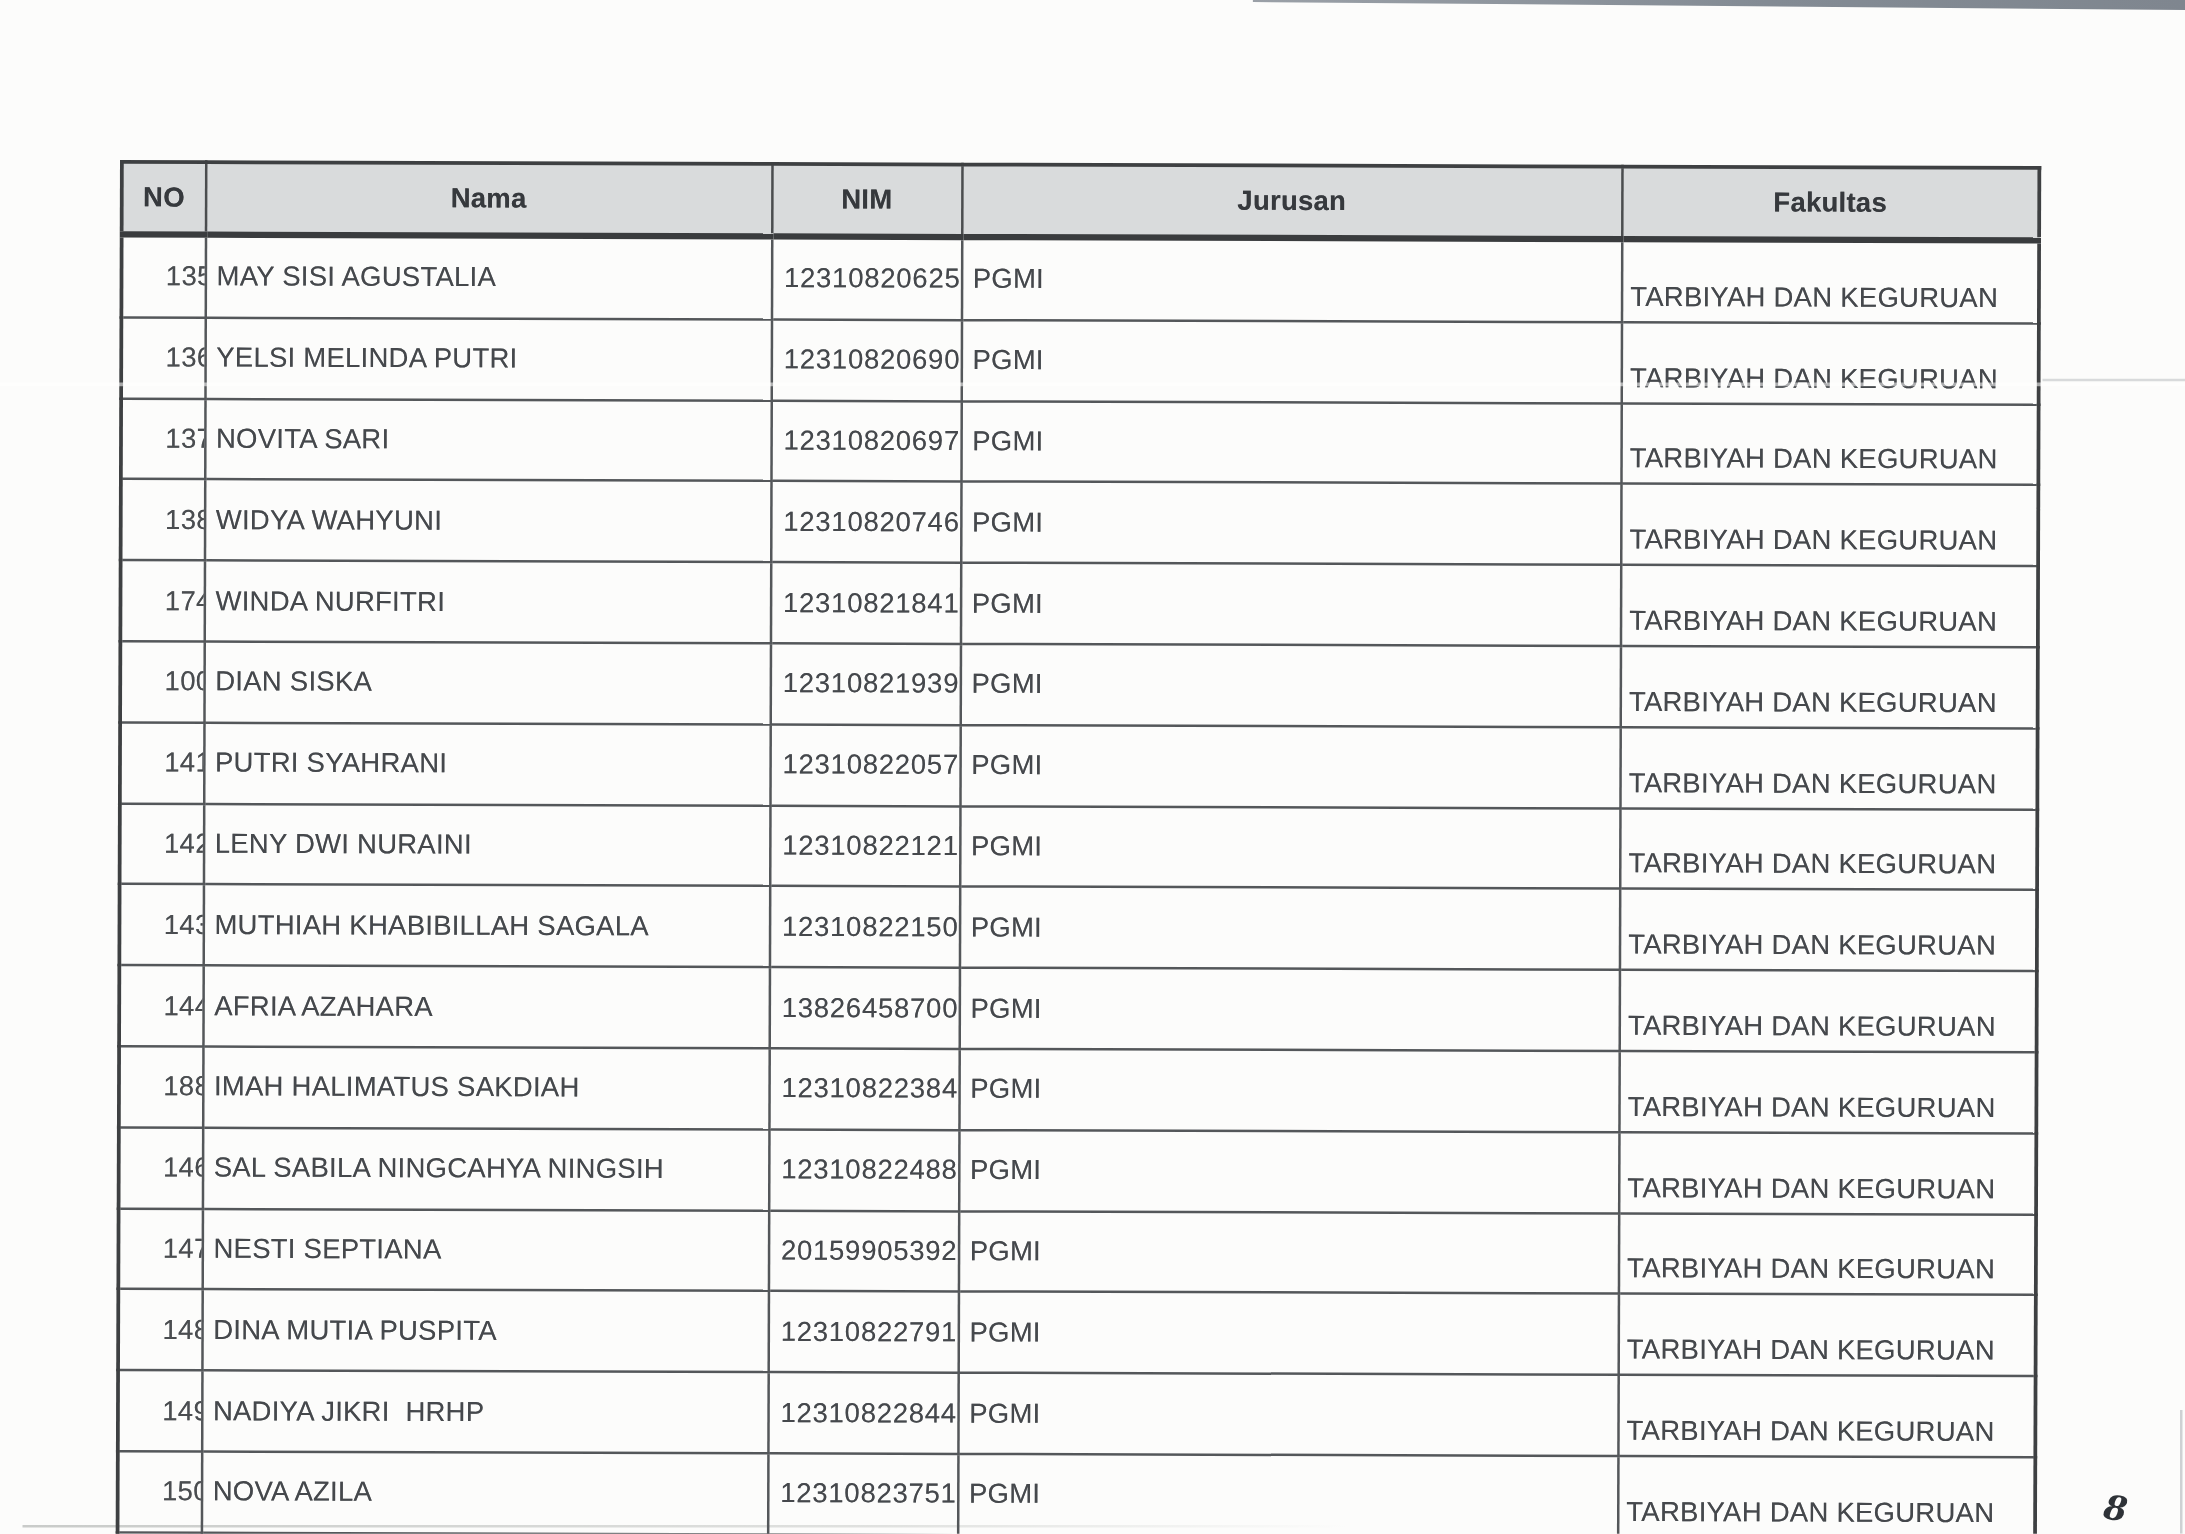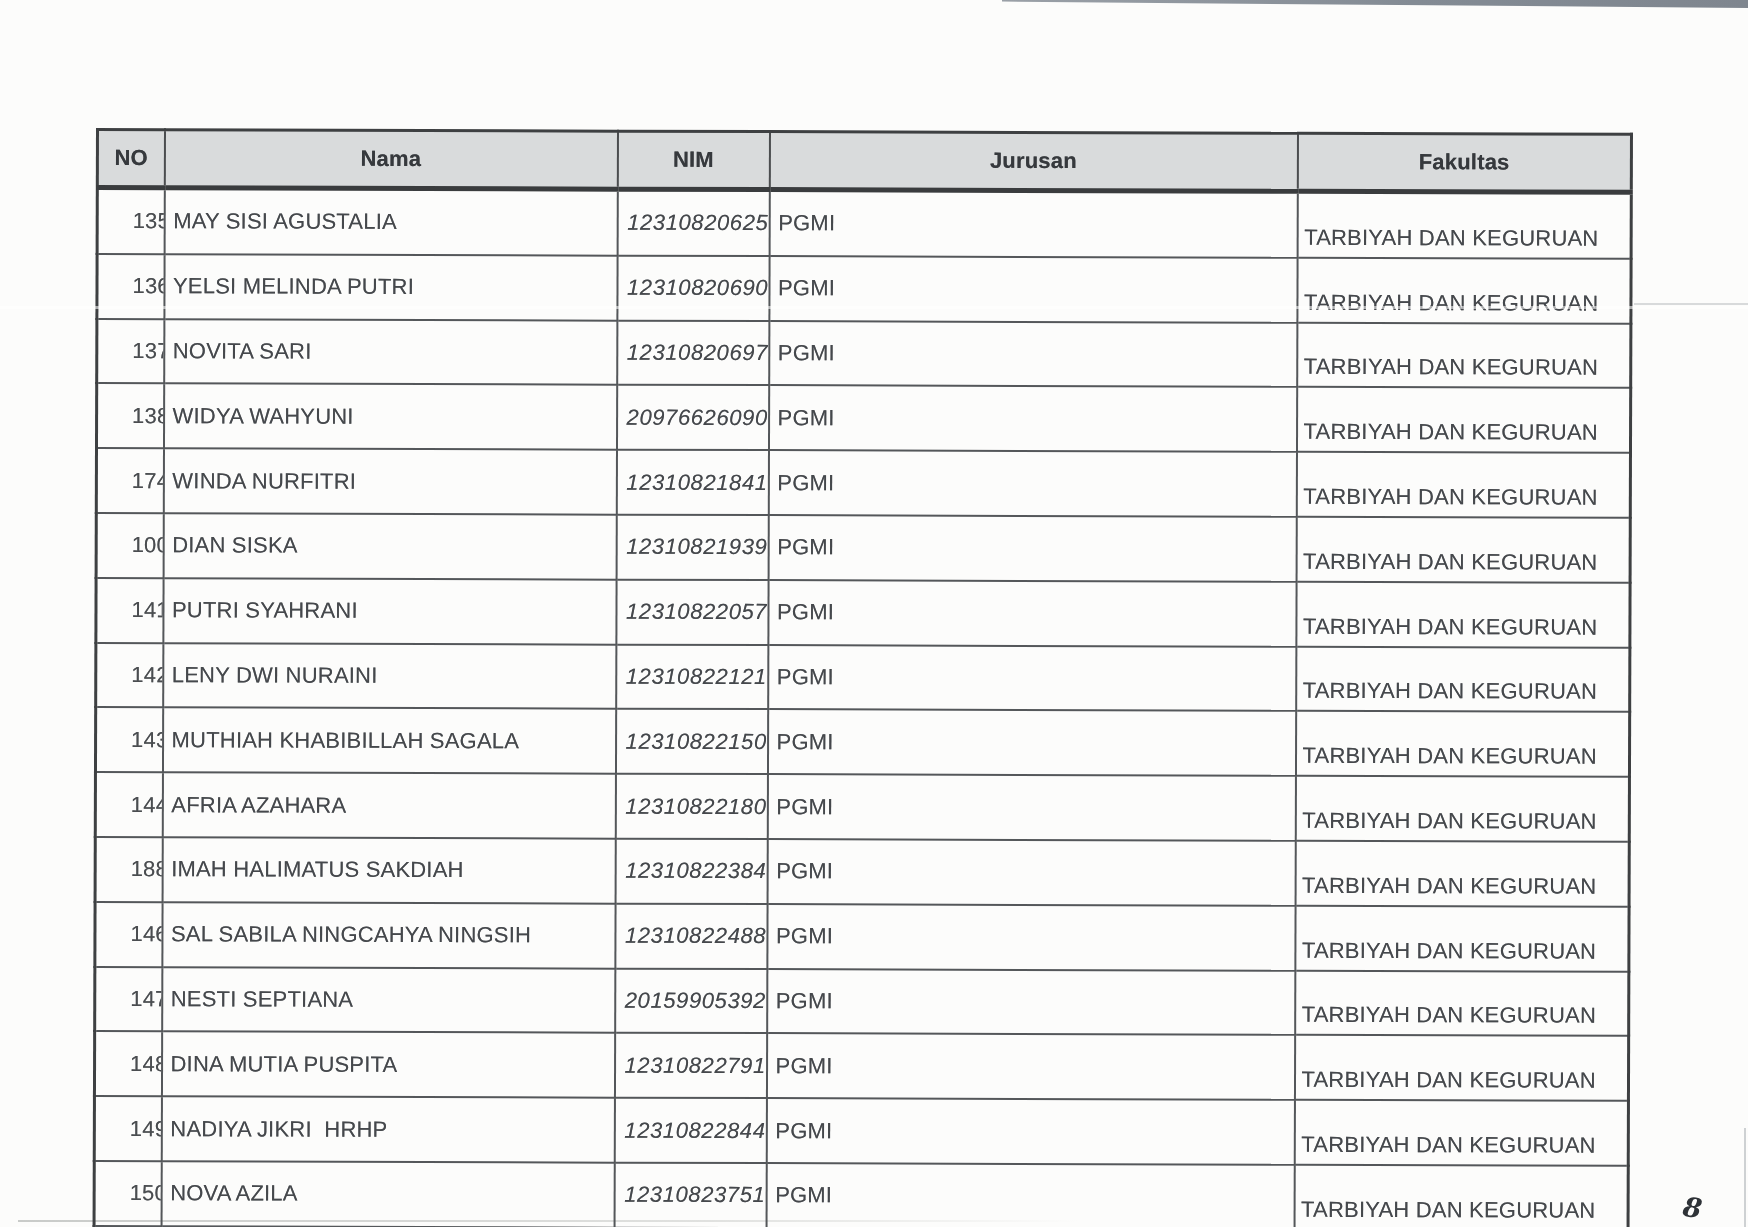--- a/index.html
+++ b/index.html
@@ -108,21 +108,21 @@
     border: 2px solid #54575a;
     font-size: 22px;
     color: #45484c;
     letter-spacing: 0.2px;
     vertical-align: middle;
     overflow: hidden;
     text-shadow: 0 0 0.5px rgba(69,72,76,0.6);
   }
   td.c-no { text-align: center; color: #4a4d50; padding-left: 34px; }
   td.c-nama { padding-left: 8px; white-space: pre; }
-  td.c-nim { padding-left: 9px; letter-spacing: 0.6px; font-style: italic; }
+  td.c-nim { padding-left: 9px; letter-spacing: 0.6px; }
   td.c-jurusan { padding-left: 8px; }
   td.c-fakultas {
     vertical-align: bottom;
     padding-left: 6px;
     padding-bottom: 6px;
     white-space: pre;
   }
 </style>
 </head>
 <body>
@@ -170,21 +170,21 @@
         <tr>
     <td class="c-no">137</td>
     <td class="c-nama">NOVITA SARI</td>
     <td class="c-nim">12310820697</td>
     <td class="c-jurusan">PGMI</td>
     <td class="c-fakultas">TARBIYAH DAN KEGURUAN</td>
   </tr>
         <tr>
     <td class="c-no">138</td>
     <td class="c-nama">WIDYA WAHYUNI</td>
-    <td class="c-nim">20976626090</td>
+    <td class="c-nim">12310820746</td>
     <td class="c-jurusan">PGMI</td>
     <td class="c-fakultas">TARBIYAH DAN KEGURUAN</td>
   </tr>
         <tr>
     <td class="c-no">174</td>
     <td class="c-nama">WINDA NURFITRI</td>
     <td class="c-nim">12310821841</td>
     <td class="c-jurusan">PGMI</td>
     <td class="c-fakultas">TARBIYAH DAN KEGURUAN</td>
   </tr>
@@ -212,21 +212,21 @@
         <tr>
     <td class="c-no">143</td>
     <td class="c-nama">MUTHIAH KHABIBILLAH SAGALA</td>
     <td class="c-nim">12310822150</td>
     <td class="c-jurusan">PGMI</td>
     <td class="c-fakultas">TARBIYAH DAN KEGURUAN</td>
   </tr>
         <tr>
     <td class="c-no">144</td>
     <td class="c-nama">AFRIA AZAHARA</td>
-    <td class="c-nim">12310822180</td>
+    <td class="c-nim">13826458700</td>
     <td class="c-jurusan">PGMI</td>
     <td class="c-fakultas">TARBIYAH DAN KEGURUAN</td>
   </tr>
         <tr>
     <td class="c-no">188</td>
     <td class="c-nama">IMAH HALIMATUS SAKDIAH</td>
     <td class="c-nim">12310822384</td>
     <td class="c-jurusan">PGMI</td>
     <td class="c-fakultas">TARBIYAH DAN KEGURUAN</td>
   </tr>

